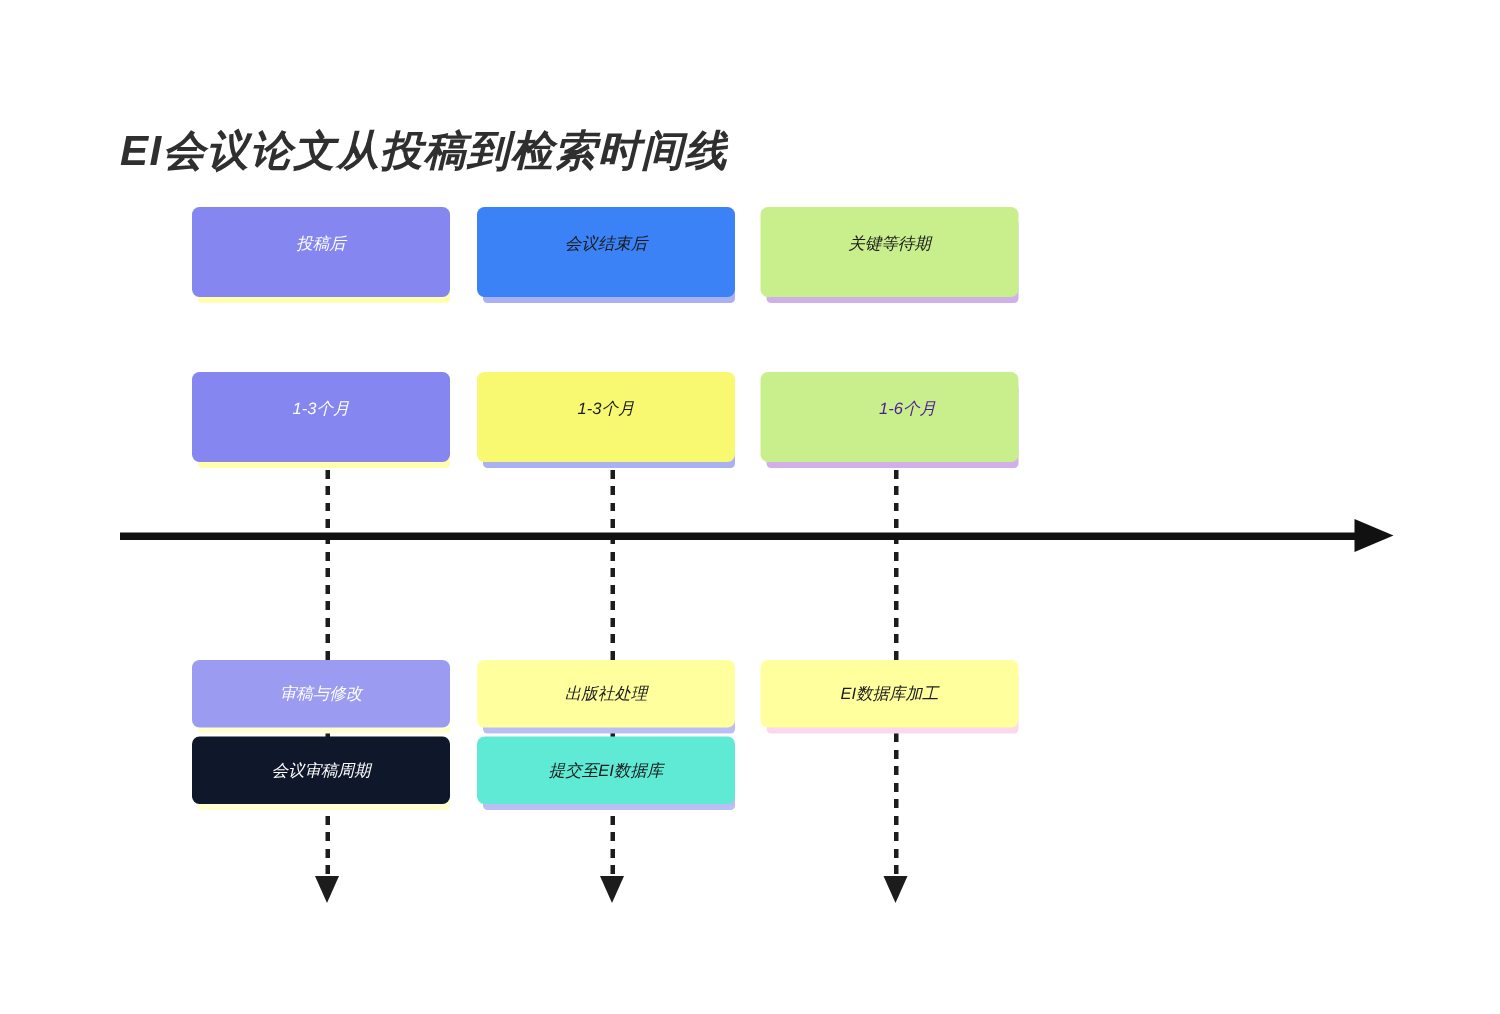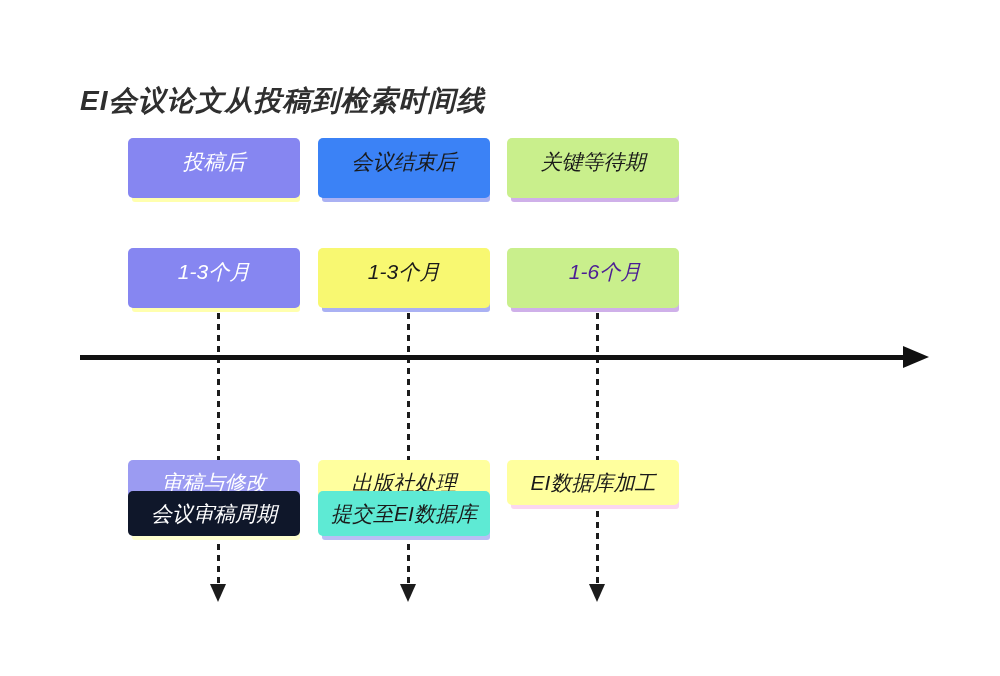--- a/index.html
+++ b/index.html
@@ -22,33 +22,33 @@
     letter-spacing: 1px;
     white-space: nowrap;
   }
   .box {
     position: absolute;
     width: 172px;
     border-radius: 5px;
     display: flex;
     align-items: center;
     justify-content: center;
-    font-size: 21px;
+    font-size: 11px;
     text-align: center;
     box-sizing: border-box;
   }
   .tall { height: 60px; padding-bottom: 12px; }
   .short { height: 45px; }
   .dur { font-weight: 500; }
   .c0 { left: 128px; }
   .c1 { left: 318px; }
   .c2 { left: 507px; }
   .r1 { top: 138px; }
   .r2 { top: 248px; }
-  .r3 { top: 460px; }
+  .r3 { top: 440px; }
   .r4 { top: 491px; }
   .vdash {
     position: absolute;
     top: 313px;
     height: 271px;
     width: 3px;
     background: repeating-linear-gradient(180deg, #1c1c1c 0 6px, transparent 6px 11px);
     z-index: 1;
   }
   .vdash.d0 { left: 217px; }

